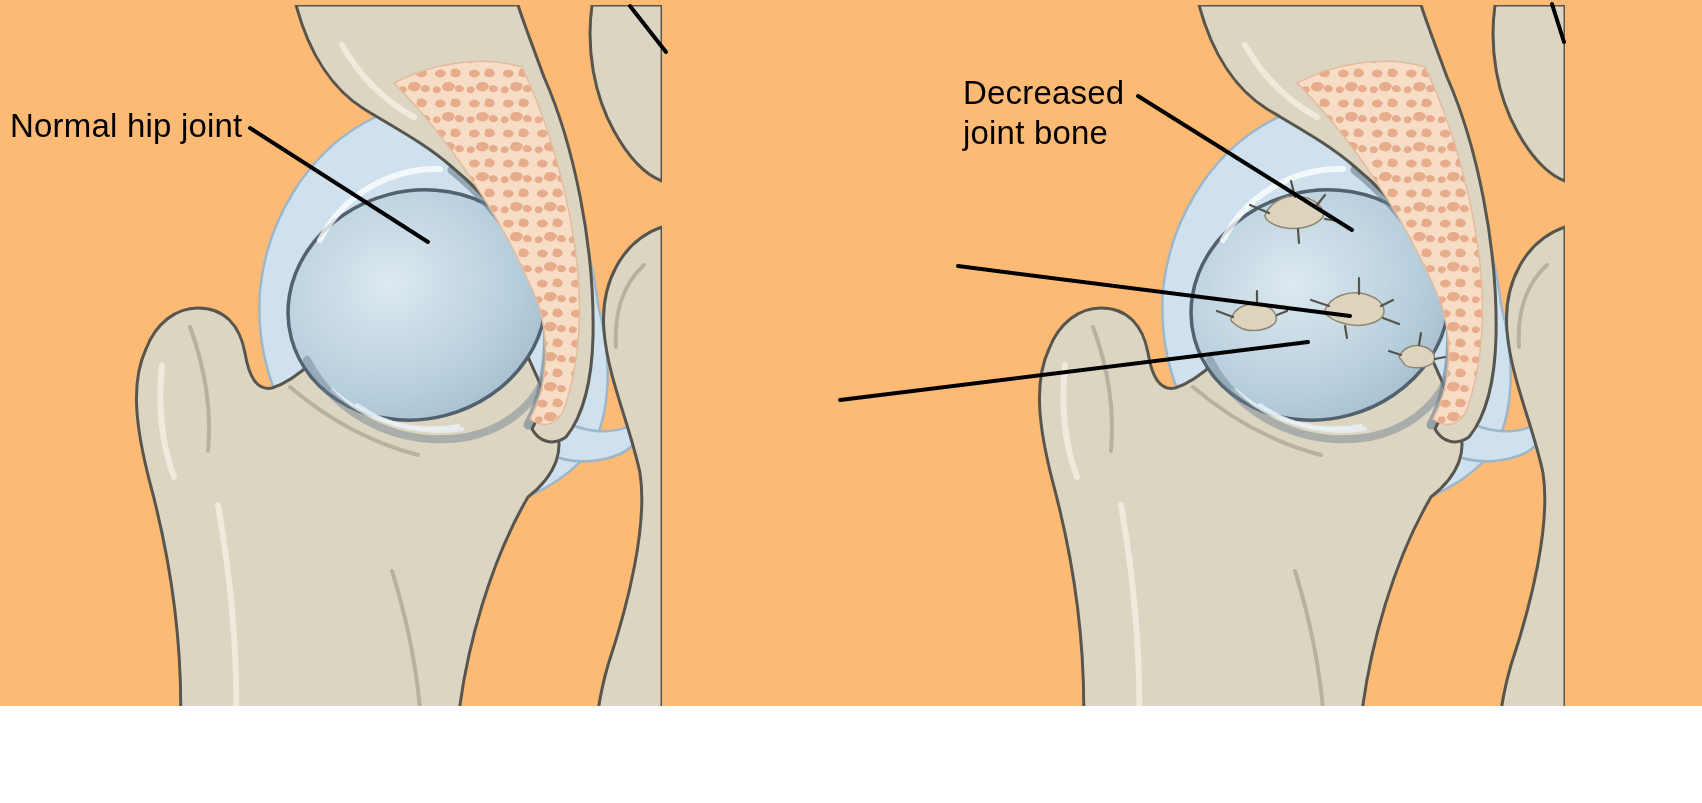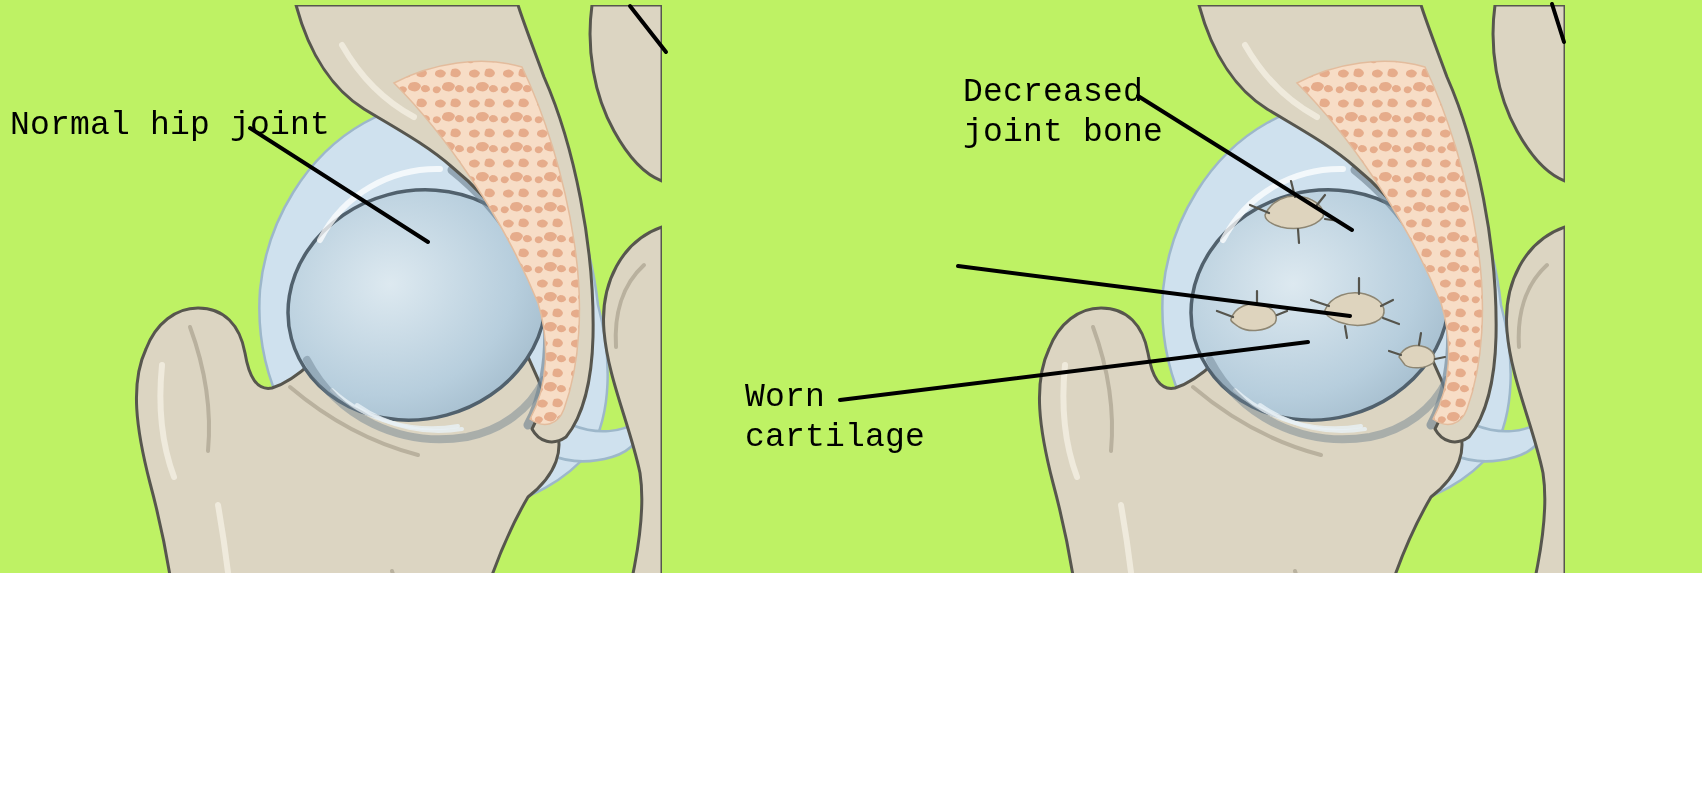--- a/index.html
+++ b/index.html
@@ -1,21 +1,21 @@
 <!DOCTYPE html>
 <html style="--bone: #dcd5c2; --bone-outline: #57564e; --bone-detail: #b9b19e; --bone-highlight: #f1ecdf; --spongy-bone: #f7ddc6; --spongy-speckle: #e6ac8b; --cartilage: #b7cedd; --cartilage-light: #dde9f0; --cartilage-outline: #51616d; --capsule: #cfe1ee; --capsule-outline: #9db7ca; --joint-shadow: #6b7e8d; --crack-patch: #ded4be; --crack-line: #55544c; --label-text: #000000; --leader-line: #000000;"><head>
 <meta charset="utf-8">
 <style>
   html,body{margin:0;padding:0;background:#ffffff;}
   .canvas{
     position:relative;
-    width:1702px;height:573px;
-    background:#bef264;
+    width:1702px;height:706px;
+    background:#fdba74;
     overflow:hidden;
-    font-family:Liberation Mono, monospace;
+    font-family:Liberation Sans, sans-serif;
   }
   .panel-svg{position:absolute;top:5px;width:570px;height:735px;}
   #left-panel{left:92px;}
   #right-panel{left:995px;}
   .overlay-svg{position:absolute;left:0;top:0;width:1702px;height:803px;pointer-events:none;}
 
   .label{
     position:absolute;
     color:var(--label-text,#000);
     font-size:33px;
@@ -117,22 +117,20 @@
     <use href="#hip-art"></use>
     <use href="#oa-damage"></use>
   </svg>
 
   <div class="label" id="label-normal-hip-joint">Normal hip joint</div>
 
   <div class="label" id="label-decreased-joint-space">Decreased
 joint bone</div>
 
 
-  <div class="label" id="label-worn-cartilage">Worn
-cartilage</div>
 
   <svg class="overlay-svg">
     <line class="leader" x1="250" y1="128" x2="428" y2="242"></line>
     <line class="leader" x1="1138" y1="96" x2="1352" y2="230"></line>
     <line class="leader" x1="958" y1="266" x2="1350" y2="316"></line>
     <line class="leader" x1="840" y1="400" x2="1308" y2="342"></line>
     <line class="leader" x1="630" y1="6" x2="666" y2="52"></line>
     <line class="leader" x1="1552" y1="4" x2="1564" y2="42"></line>
   </svg>
 

